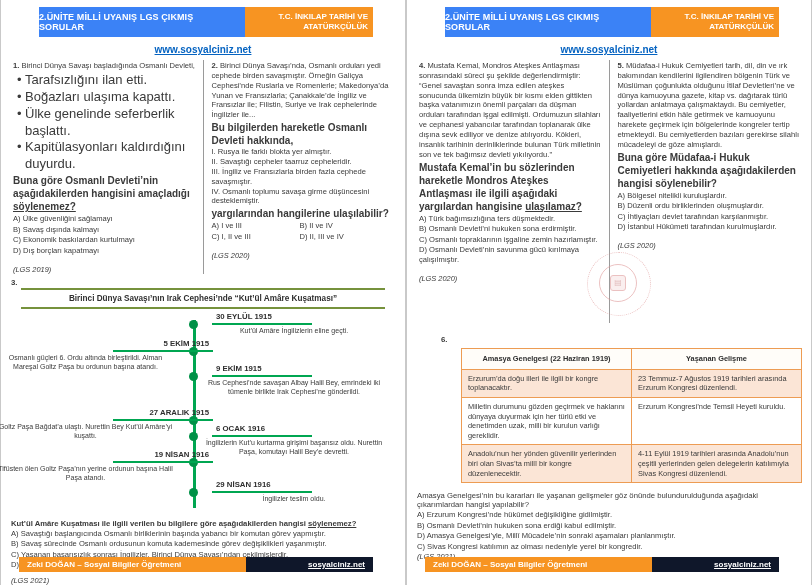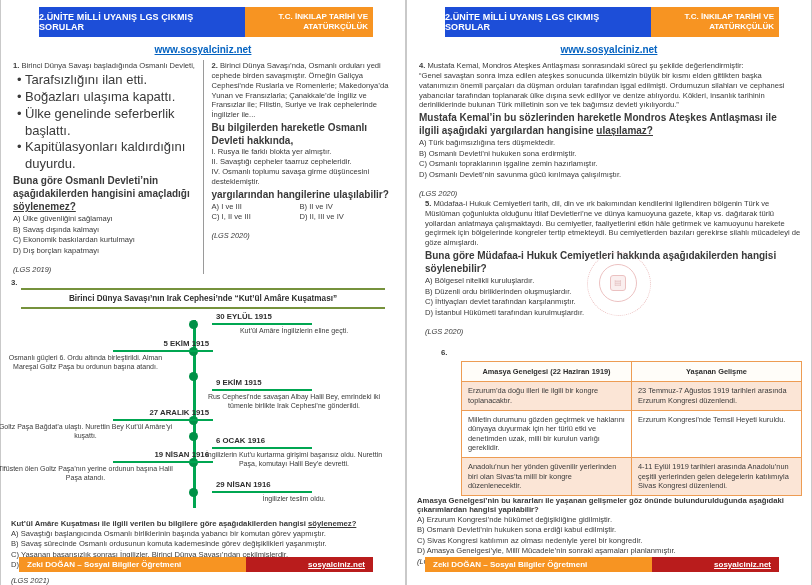--- a/index.html
+++ b/index.html
@@ -13,21 +13,21 @@
   .wrap { display:flex; width:812px; height:585px; }
   .page {
     position:relative; width:406px; height:585px;
     background:#ffffff;
     border-left:1px solid #c9c9c9; border-right:1px solid #c9c9c9;
     padding:7px 10px 0 10px;
   }
   
   .banner { display:flex; margin:0 22px 0 28px; height:30px; }
   .banner-red {
-    flex:1.62; background:#1d4ed8; color:#fff; font-weight:bold;
+    flex:1.62; background:#3b82f6; color:#fff; font-weight:bold;
     font-size:9px; display:flex; align-items:center; justify-content:flex-end;
     padding-right:6px; letter-spacing:.1px;
   }
   .banner-orange {
     flex:1; background:#f79422; color:#fff; font-weight:bold;
     font-size:8px; text-align:right; display:flex; align-items:center;
     justify-content:flex-end; padding-right:5px; line-height:1.25;
   }
   .site-link-row { text-align:center; margin:2px 0 3px 0; }
   .site-link {
@@ -36,29 +36,29 @@
   }
   .pfooter {
     position:absolute; left:10px; right:10px; bottom:13px;
     display:flex; margin:0 22px 0 8px; height:15px;
   }
   .f-orange {
     flex:1.85; background:#f79422; color:#fff; font-weight:bold;
     font-size:8px; display:flex; align-items:center; padding-left:8px;
   }
   .f-red {
-    flex:1; background:#b91c1c; color:#fff; font-weight:bold;
+    flex:1; background:#0f172a; color:#fff; font-weight:bold;
     font-size:8px; display:flex; align-items:center; justify-content:flex-end;
     padding-right:8px;
   }
   .f-red .u { cursor:pointer; }
   
   .cols { display:flex; align-items:stretch; }
   .cols.p1 { min-height:193px; }
-  .cols.p2 { min-height:263px;flex-direction:column; }
+  .cols.p2 { min-height:263px; }
   .col { flex:1; padding:1px 6px 0 2px; }
   .col.right { padding:1px 0 0 8px; }
   .divider { width:1px; background:#9a9a9a; }
   
   .qpara { font-size:7.6px; line-height:1.3; }
   .qnum { font-weight:bold; }
   .bullets { list-style:none; margin:1px 0 1px 2px; }
   .bullets li { font-size:13px; line-height:1.3; padding-left:10px; position:relative; }
   .bullets li::before { content:"•"; position:absolute; left:2px; }
   .stem { font-size:10px; font-weight:bold; line-height:1.3; margin-top:1px; }
@@ -90,21 +90,21 @@
   .q3opts { font-size:7.6px; line-height:1.38; margin-top:1px; }
   
   .q6num { font-size:7.8px; font-weight:bold; margin:12px 0 4px 24px; }
   .cmp-table { border-collapse:collapse; margin-left:44px; width:341px; }
   .cmp-table th, .cmp-table td {
     border:1.5px solid #ed9c53; font-size:7.4px; line-height:1.3;
     padding:4px 6px; vertical-align:top; text-align:left;
   }
   .cmp-table th { text-align:center; font-weight:bold; color:#2f2f2f; padding:5px 4px; background:#fffdf9; }
   .cmp-table tr.peach td { background:#fbe5d6; }
-  .q6stem { font-size:7.7px; font-weight:bold; }
+  .q6stem { font-size:7.7px; font-weight:normal; margin-top:8px; }
   
   .seal {
     position:absolute; left:180px; top:252px; width:64px; height:64px;
     border:1.5px dotted #dc8f8f; border-radius:50%; opacity:.55;
   }
   .seal-inner {
     position:absolute; left:11px; top:11px; width:38px; height:38px;
     border:1px solid #dc8f8f; border-radius:50%;
   }
   .seal-core {
@@ -153,20 +153,21 @@
       </div>
 
       <div class="divider"></div>
 
       <div class="col right">
         <p class="qpara"><b class="qnum">2.</b> <span>Birinci Dünya Savaşı’nda, Osmanlı orduları yedi cephede birden savaşmıştır. Örneğin Galiçya Cephesi’nde Ruslarla ve Romenlerle; Makedonya’da Yunan ve Fransızlarla; Çanakkale’de İngiliz ve Fransızlar ile; Filistin, Suriye ve Irak cephelerinde İngilizler ile...</span></p>
         <p class="stem">Bu bilgilerden hareketle Osmanlı Devleti hakkında,</p>
         <div class="qpara">
           <div>I. Rusya ile farklı blokta yer almıştır.</div>
           <div>II. Savaştığı cepheler taarruz cepheleridir.</div>
+          <div>III. İngiliz ve Fransızlarla birden fazla cephede savaşmıştır.</div>
           <div>IV. Osmanlı toplumu savaşa girme düşüncesini desteklemiştir.</div>
         </div>
         <p class="stem">yargılarından hangilerine ulaşılabilir?</p>
         <div class="opts2">
           <div>A) I ve III</div>
           <div>B) II ve IV</div>
           <div>C) I, II ve III</div>
           <div>D) II, III ve IV</div>
         </div>
         <p class="src">(LGS 2020)</p>
@@ -192,29 +193,29 @@
       <div class="t-dot" style="top:176px;"></div>
 
       <div class="t-event side-right" style="top:0px;">
         <span class="t-date">30 EYLÜL 1915</span>
         <div class="t-text">Kut’ül Amâre İngilizlerin eline geçti.</div>
       </div>
       <div class="t-event side-left" style="top:27px;">
         <div class="t-datewrap"><span class="t-date">5 EKİM 1915</span></div>
         <div class="t-text">Osmanlı güçleri 6. Ordu altında birleştirildi. Alman Mareşal Goltz Paşa bu ordunun başına atandı.</div>
       </div>
-      <div class="t-event side-right" style="top:66px;">
+      <div class="t-event side-right" style="top:52px;">
         <span class="t-date">9 EKİM 1915</span>
         <div class="t-text">Rus Cephesi’nde savaşan Albay Halil Bey, emrindeki iki tümenle birlikte Irak Cephesi’ne gönderildi.</div>
       </div>
       <div class="t-event side-left" style="top:96px;">
         <div class="t-datewrap"><span class="t-date">27 ARALIK 1915</span></div>
         <div class="t-text">Goltz Paşa Bağdat’a ulaştı. Nurettin Bey Kut’ül Amâre’yi kuşattı.</div>
       </div>
-      <div class="t-event side-right" style="top:124px;">
+      <div class="t-event side-right" style="top:112px;">
         <span class="t-date">6 OCAK 1916</span>
         <div class="t-text">İngilizlerin Kut’u kurtarma girişimi başarısız oldu. Nurettin Paşa, komutayı Halil Bey’e devretti.</div>
       </div>
       <div class="t-event side-left" style="top:138px;">
         <div class="t-datewrap"><span class="t-date">19 NİSAN 1916</span></div>
         <div class="t-text">Tifüsten ölen Goltz Paşa’nın yerine ordunun başına Halil Paşa atandı.</div>
       </div>
       <div class="t-event side-right" style="top:168px;">
         <span class="t-date">29 NİSAN 1916</span>
         <div class="t-text">İngilizler teslim oldu.</div>
@@ -309,22 +310,22 @@
           <td>Anadolu’nun her yönden güvenilir yerlerinden biri olan Sivas’ta millî bir kongre düzenlenecektir.</td>
           <td>4-11 Eylül 1919 tarihleri arasında Anadolu’nun çeşitli yerlerinden gelen delegelerin katılımıyla Sivas Kongresi düzenlendi.</td>
         </tr>
       </tbody>
     </table>
 
     <p class="q6stem">Amasya Genelgesi’nin bu kararları ile yaşanan gelişmeler göz önünde bulundurulduğunda aşağıdaki çıkarımlardan hangisi yapılabilir?</p>
     <div class="q3opts">
       <div>A) Erzurum Kongresi’nde hükûmet değişikliğine gidilmiştir.</div>
       <div>B) Osmanlı Devleti’nin hukuken sona erdiği kabul edilmiştir.</div>
+      <div>D) Amasya Genelgesi’yle, Millî Mücadele’nin sonraki aşamaları planlanmıştır.</div>
       <div>C) Sivas Kongresi katılımın az olması nedeniyle yerel bir kongredir.</div>
-      <div>D) Amasya Genelgesi’yle, Millî Mücadele’nin sonraki aşamaları planlanmıştır.</div>
     </div>
     <p class="src" style="margin-top:0;">(LGS 2021)</p>
 
     <footer class="pfooter">
       <div class="f-orange">Zeki DOĞAN – Sosyal Bilgiler Öğretmeni</div>
       <div class="f-red">
           <span class="u">sosyalciniz.net</span>
         </div>
     </footer>
   </section>

